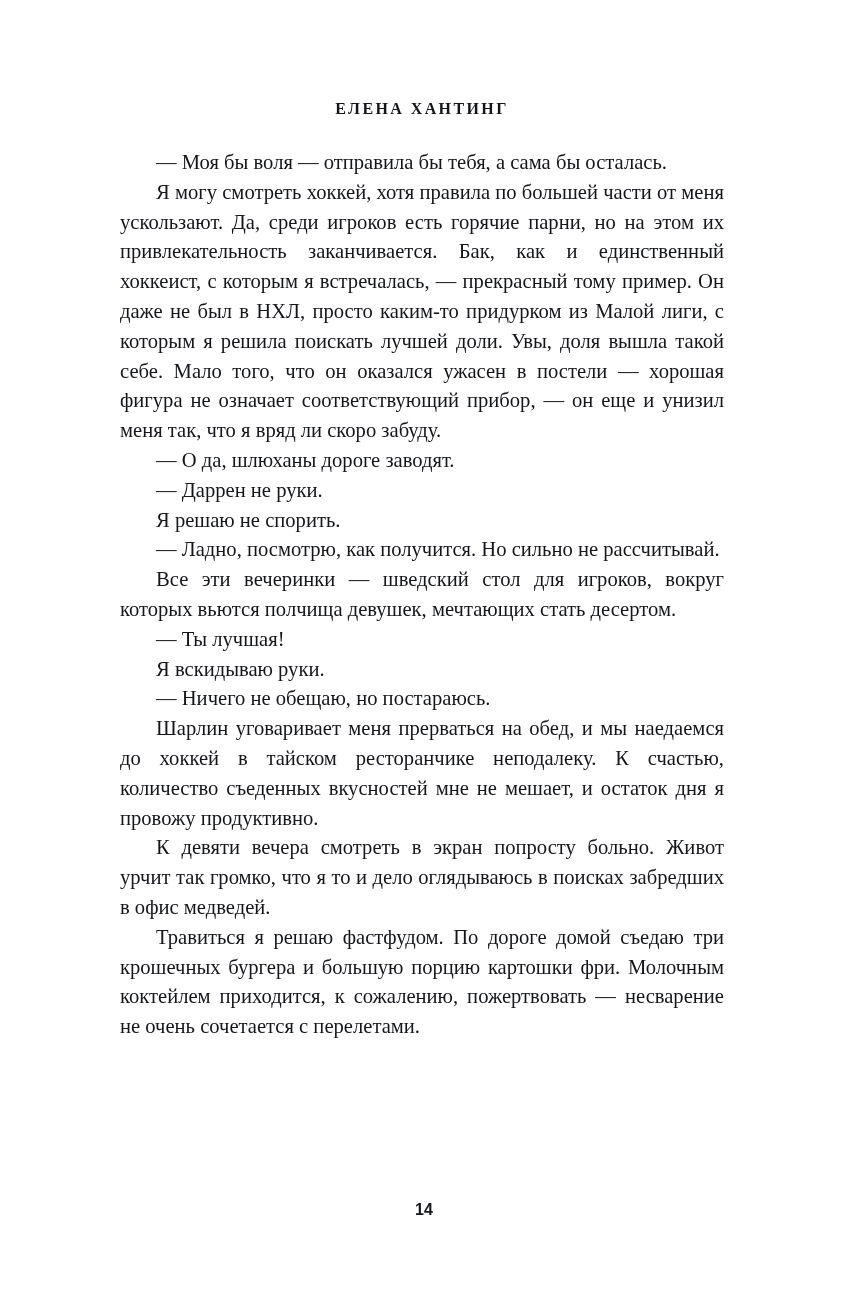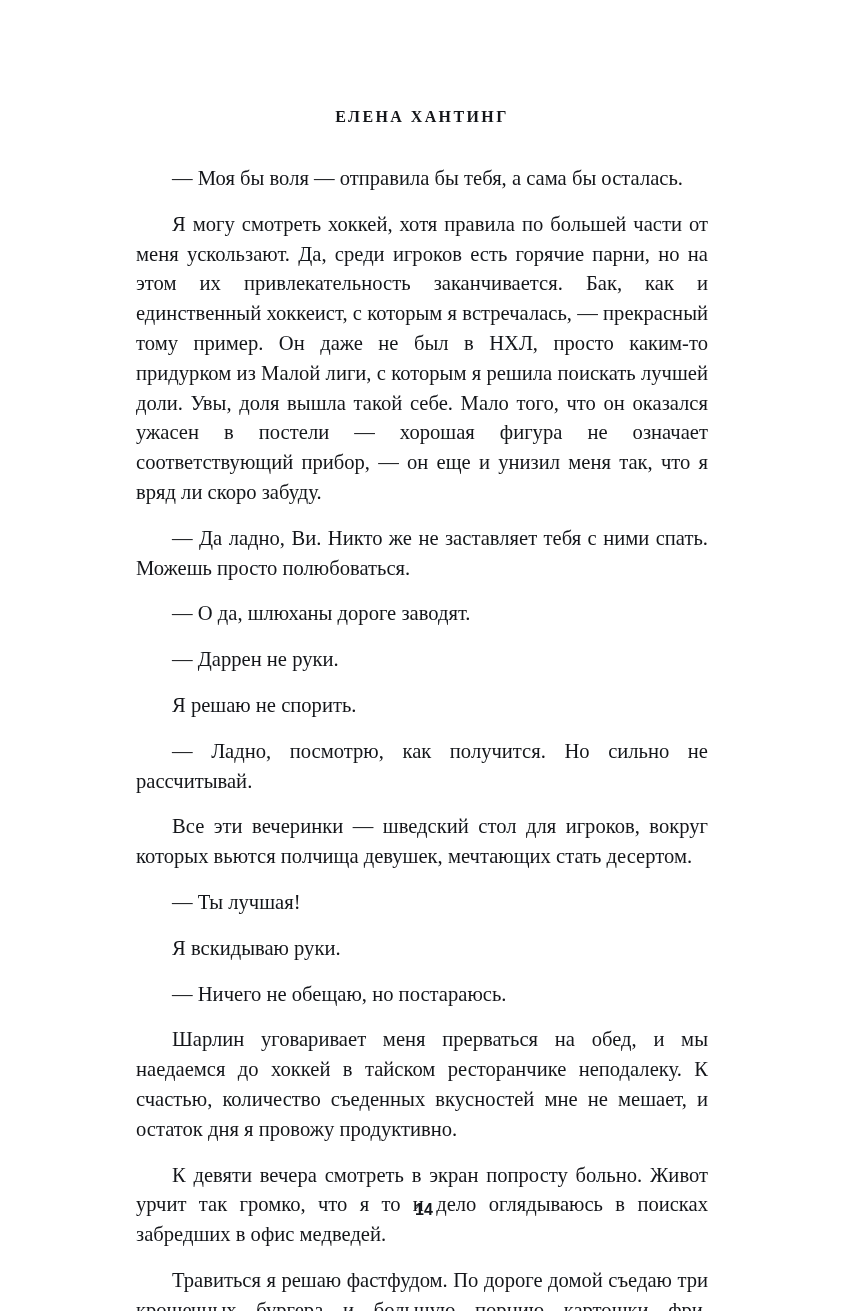--- a/index.html
+++ b/index.html
@@ -10,21 +10,21 @@
   .page {
     position: relative;
     width: 844px;
     height: 1311px;
     margin: 0 auto;
     background: #ffffff;
     overflow: hidden;
   }
   .running-head {
     position: absolute;
-    top: 108px;
+    top: 100px;
     left: 0;
     right: 0;
     text-align: center;
     font-family: "Liberation Serif", serif;
     font-weight: bold;
     font-size: 16px;
     letter-spacing: 2.4px;
     color: #14161a;
   }
   .body-text {
@@ -34,21 +34,21 @@
     width: 604px;
     font-family: "Liberation Serif", serif;
     font-size: 20.6px;
     line-height: 29.8px;
     color: #14161a;
     text-align: justify;
     text-justify: inter-word;
     hyphens: manual;
   }
   .body-text p {
-    margin: 16px;
+    margin: 0;
     text-indent: 36px;
   }
   .folio {
     position: absolute;
     bottom: 92px;
     left: 4px;
     right: 0;
     text-align: center;
     font-family: "Liberation Sans", sans-serif;
     font-weight: bold;
@@ -59,21 +59,20 @@
 </head>
 <body>
 
 <div class="page">
 
   <div class="running-head">ЕЛЕНА ХАНТИНГ</div>
 
   <div class="body-text">
       <p>— Моя бы воля — отправила бы тебя, а сама бы осталась.</p>
       <p>Я могу смотреть хоккей, хотя правила по большей части от меня ускользают. Да, среди игроков есть горячие парни, но на этом их привлекательность заканчивается. Бак, как и единственный хоккеист, с которым я встречалась, — прекрасный тому пример. Он даже не был в НХЛ, просто каким-то придурком из Малой лиги, с которым я решила поискать лучшей доли. Увы, доля вышла такой себе. Мало того, что он оказался ужасен в постели — хорошая фигура не означает соответствующий прибор, — он еще и унизил меня так, что я вряд ли скоро забуду.</p>
-      <p>— Да ладно, Ви. Никто же не заставляет тебя с ними спать. Можешь просто полюбоваться.</p>
       <p>— О да, шлюханы дороге заводят.</p>
       <p>— Даррен не руки.</p>
       <p>Я решаю не спорить.</p>
       <p>— Ладно, посмотрю, как получится. Но сильно не рассчитывай.</p>
       <p>Все эти вечеринки — шведский стол для игроков, вокруг которых вьются полчища девушек, мечтающих стать десертом.</p>
       <p>— Ты лучшая!</p>
       <p>Я вскидываю руки.</p>
       <p>— Ничего не обещаю, но постараюсь.</p>
       <p>Шарлин уговаривает меня прерваться на обед, и мы наедаемся до хоккей в тайском ресторанчике неподалеку. К счастью, количество съеденных вкусностей мне не мешает, и остаток дня я провожу продуктивно.</p>
       <p>К девяти вечера смотреть в экран попросту больно. Живот урчит так громко, что я то и дело оглядываюсь в поисках забредших в офис медведей.</p>

